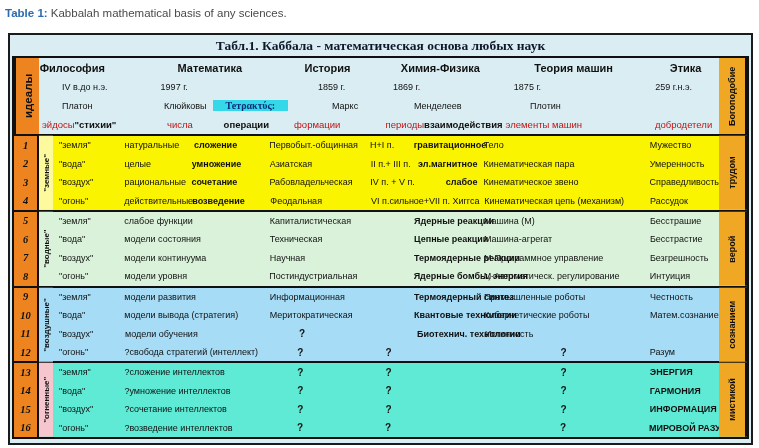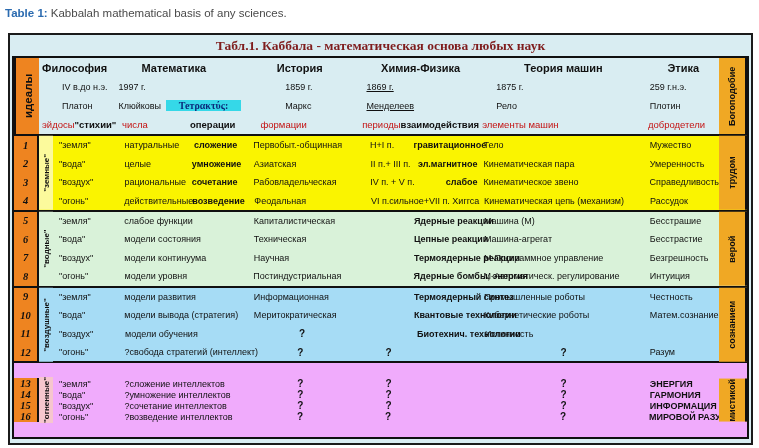--- a/index.html
+++ b/index.html
@@ -3,36 +3,36 @@
 <meta charset="utf-8">
 <style>
   html,body{margin:0;padding:0;background:#fff;}
   .page{position:relative;width:759px;height:448px;background:#fff;overflow:hidden;
         font-family:"Liberation Sans",sans-serif;color:#111;}
   .caption{position:absolute;left:5px;top:7px;font-size:11.5px;color:#4a4a4a;}
   .caption b{color:#2b6bb0;font-weight:700;margin-top:36px;}
   .tablebox{position:absolute;left:8px;top:33px;width:745px;height:412px;box-sizing:border-box;
             border:2px solid #1b1b1b;background:#d9edf2;padding:0 2px 4px 2px;}
   .ttitle{height:21px;line-height:21px;text-align:center;font-family:"Liberation Serif",serif;
-          font-weight:700;font-size:13.5px;color:#7f1d1d;}
+          font-weight:700;font-size:13.5px;color:#0f172a;}
   .grid{box-sizing:border-box;border:2px solid #101010;height:calc(100% - 21px);
         display:flex;flex-direction:column;background:#d9edf2;}
   .vert{writing-mode:vertical-rl;transform:rotate(180deg);display:flex;align-items:center;justify-content:center;}
   
   .hdr{display:flex;height:76px;border-bottom:2px solid #101010;}
   .h-left{width:23px;background:#ee8420;border-right:2px solid #101010;font-weight:700;font-size:11.5px;}
   .h-right{width:26px;background:#f0a824;border-left:2px solid #101010;font-weight:700;font-size:9px;}
   .h-mid{flex:1;display:flex;flex-direction:column;min-width:0;}
   .hrow{display:flex;height:19px;align-items:center;white-space:nowrap;}
   .hc{box-sizing:border-box;overflow:visible;}
-  .hc-ph{width:72px;}.hc-ma{width:128px;}.hc-hi{width:126px;}.hc-ch{width:118px;}.hc-mc{width:170px;}.hc-et{width:72px;}
+  .hc-ph{width:72px;}.hc-ma{width:128px;margin-left:45px;}.hc-hi{width:126px;}.hc-ch{width:118px;}.hc-mc{width:170px;}.hc-et{width:72px;}
   .hr-name .hc{font-weight:700;font-size:11px;text-align:center;}
   .hr-date,.hr-founder{font-size:9px;}
   .hr-cat{font-size:9.5px;}
-  .p6{padding-left:23px;}.p8{padding-left:8px;}.p48{padding-left:48px;}.p4{padding-left:4px;text-decoration:underline;}
+  .p6{padding-left:23px;}.p8{padding-left:8px;}.p48{padding-left:48px;}.p4{padding-left:4px;}
   .p17{padding-left:17px;}.p2{padding-left:2px;}.p3{padding-left:3px;}.p11{padding-left:11px;}
   .red{color:#c41212;}
   .blk{color:#101010;font-weight:700;}
   .flexcell{display:flex;align-items:center;}
   .mla{margin-left:auto;padding-right:2px;}
   .tetra{background:#35d8e8;color:#0a2a7a;font-weight:700;font-family:"Liberation Serif",serif;
          font-size:10px;padding:0 13px;margin-left:auto;margin-right:-4px;z-index:2;}
   
   .tbody{flex:1;display:flex;flex-direction:column;min-height:0;}
   .group{flex:1;display:flex;min-height:0;}
@@ -41,21 +41,21 @@
   .num{flex:1;display:flex;align-items:center;justify-content:center;font-weight:700;font-style:italic;
        font-family:"Liberation Serif",serif;font-size:10.5px;color:#101010;}
   .g-strip{width:14px;font-weight:700;font-size:8px;color:#101010;}
   .g-main{flex:1;display:flex;flex-direction:column;min-width:0;}
   .g-right{width:26px;background:#f0a824;border-left:2px solid #101010;font-weight:700;font-size:9px;color:#101010;}
   .brow{flex:1;display:flex;align-items:center;white-space:nowrap;font-size:9px;}
   .bcell{box-sizing:border-box;overflow:visible;}
   .c-el{width:58px;padding-left:6px;}
   .c-mt{width:82px;padding-left:14px;}
   .c-mo{width:46px;font-weight:700;text-align:right;padding-right:0;}
-  .c-hi{width:126px;padding-left:16px;}
+  .c-hi{width:126px;padding-left:32px;}
   .c-cp{width:52px;padding-left:8px;}
   .c-ci{width:66px;font-weight:700;text-align:right;padding-right:2px;}
   .c-ma{width:170px;padding-left:4px;}
   .c-et{width:72px;padding-left:2px;}
   .qmark{font-weight:700;text-align:center;padding:0;font-size:10px;}
   .ethbold .c-et{font-weight:700;}
 </style>
 </head>
 <body>
 
@@ -88,21 +88,20 @@
             <div class="hc hc-et p2">259 г.н.э.</div>
           </div>
           <div class="hrow hr-founder">
             <div class="hc hc-ph p6">Платон</div>
             <div class="hc hc-ma p8 flexcell">
               <span>Клюйковы</span>
               <span class="tetra">Тетρακτύς:</span>
             </div>
             <div class="hc hc-hi p48">Маркс</div>
             <div class="hc hc-ch p4">Менделеев</div>
-            <div class="hc hc-mc p17">Рело</div>
             <div class="hc hc-et p2">Плотин</div>
           </div>
           <div class="hrow hr-cat">
             <div class="hc hc-ph p3"><span class="red">эйдосы</span><span class="red blk">"стихии"</span></div>
             <div class="hc hc-ma p11 flexcell">
                 <span class="red">числа</span>
                 <span class="blk mla">операции</span>
               </div>
             <div class="hc hc-hi p6 red">формации</div>
             <div class="hc hc-ch flexcell">
@@ -265,21 +264,21 @@
                 <div class="bcell c-mo"></div>
                 <div class="bcell c-hi qmark">?</div>
                 <div class="bcell c-cp qmark">?</div>
                 <div class="bcell c-ci"></div>
                 <div class="bcell c-ma qmark">?</div>
                 <div class="bcell c-et">Разум</div>
               </div>
             </div>
             <div class="g-right vert">сознанием</div>
           </div>
-          <div class="group ethbold" style="background: #f0abfc; align-items: center;">
+          <div class="group ethbold" style="background: #5eead4;">
             <div class="g-nums">
               <div class="num">13</div>
               <div class="num">14</div>
               <div class="num">15</div>
               <div class="num">16</div>
             </div>
             <div class="g-strip vert" style="background: rgb(246, 198, 206);">"огненные"</div>
             <div class="g-main">
               <div class="brow">
                 <div class="bcell c-el">"земля"</div>

